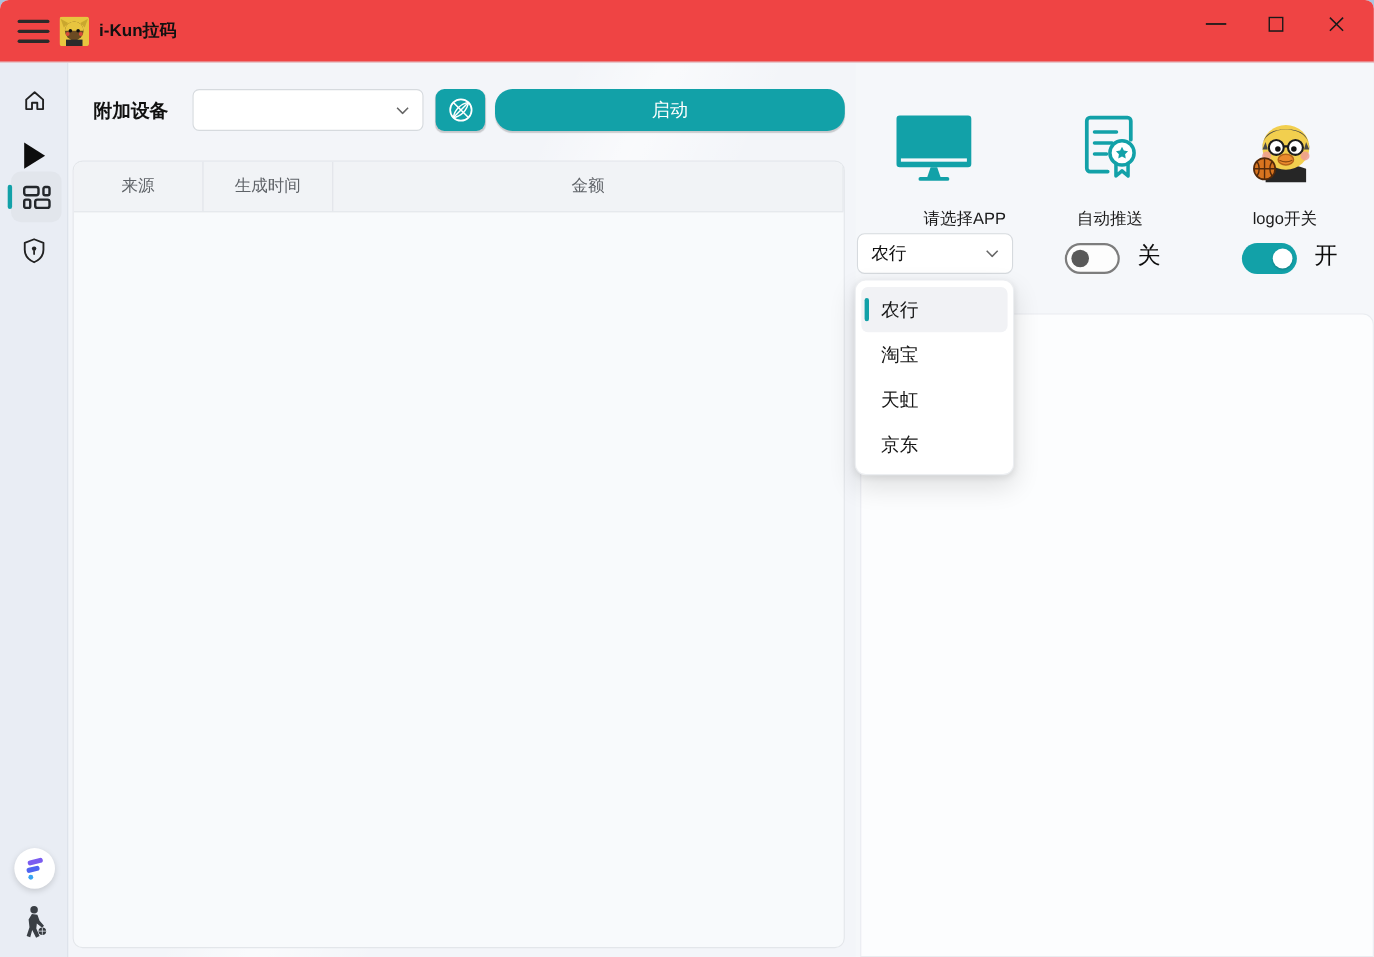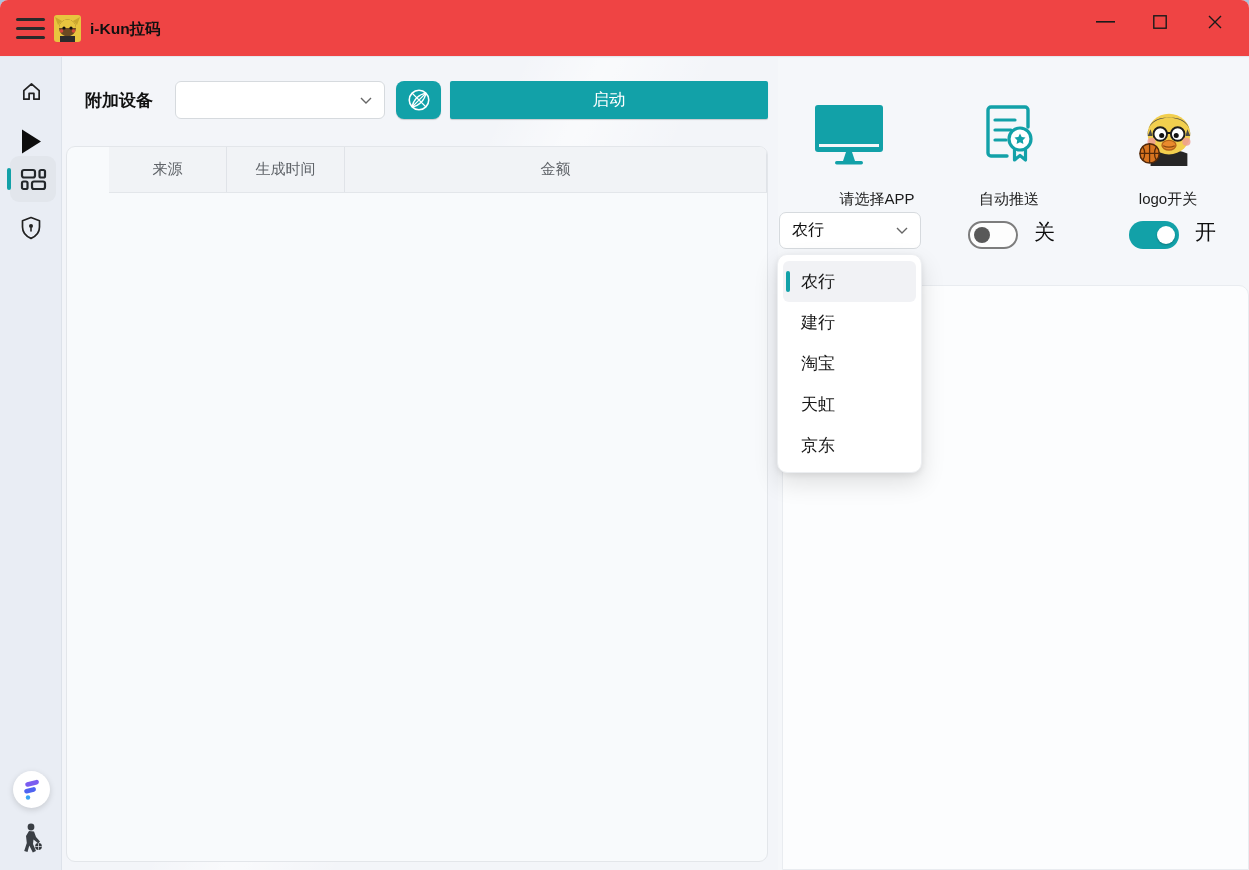--- a/index.html
+++ b/index.html
@@ -23,22 +23,22 @@
   .side-bottom { position:absolute; left:0; width:62px; display:flex; justify-content:center; }
   .flash-badge { width:37px; height:37px; border-radius:50%; background:#fff; box-shadow:0 2px 6px rgba(0,0,0,.15); display:flex; align-items:center; justify-content:center; }
 
   
   .main { position:absolute; left:63px; top:58px; width:715px; height:812px; background:#f3f5f9; }
   .main::before { content:""; position:absolute; inset:0; background:linear-gradient(115deg, transparent 42%, rgba(255,255,255,.55) 50%, transparent 60%); pointer-events:none; }
   .device-label { position:absolute; left:22px; top:31px; font-size:17px; font-weight:700; color:#111;font-family:Liberation Serif, serif; }
   .device-select { position:absolute; left:112px; top:23px; width:210px; height:38px; background:#fff; border:1px solid #d6dade; border-radius:6px; display:flex; align-items:center; padding:0 12px; }
   .device-select .val { flex:1; font-size:15px; color:#333; }
   .icon-btn { position:absolute; left:333px; top:23px; width:45px; height:38px; background:#12a1a8; border:none; border-radius:8px; display:flex; align-items:center; justify-content:center; cursor:pointer; box-shadow:0 1px 1px rgba(0,0,0,.18); }
-  .start-btn { position:absolute; left:387px; top:23px; width:318px; height:38px; background:#12a1a8; border:none; border-radius:2px; color:#fff; font-size:16.5px; font-family:"Liberation Sans",sans-serif; cursor:pointer; box-shadow:0 1px 1px rgba(0,0,0,.18); }
-  .table { position:absolute; left:3px; top:88px; width:702px; height:716px; background:#f8fafc; border:1px solid #e3e6ea; border-radius:9px; overflow:hidden;padding-left:42px; }
+  .start-btn { position:absolute; left:387px; top:23px; width:318px; height:38px; background:#12a1a8; border:none; border-radius:16px; color:#fff; font-size:16.5px; font-family:"Liberation Sans",sans-serif; cursor:pointer; box-shadow:0 1px 1px rgba(0,0,0,.18); }
+  .table { position:absolute; left:3px; top:88px; width:702px; height:716px; background:#f8fafc; border:1px solid #e3e6ea; border-radius:9px; overflow:hidden; }
   .thead { display:flex; height:46px; background:#f1f3f6; border-bottom:1px solid #e3e6ea; }
   .th { display:flex; align-items:center; justify-content:center; font-size:15px; color:#5f6368; border-right:1px solid #e0e3e8; }
   .th:nth-child(1){ width:118px; } .th:nth-child(2){ width:118px; } .th:nth-child(3){ flex:1; } .th:nth-child(4){ width:104px; border-right:none; }
 
   
   .rpanel { position:absolute; left:778px; top:58px; width:471px; height:812px; background:#f5f7fa; }
   .expiry { position:absolute; top:7px; right:34px; font-size:18px; color:#0a0a0a; white-space:nowrap; }
   .feat-label { position:absolute; top:132px; font-size:15px; color:#1b1b1b; text-align:center; }
   .sel-app { position:absolute; left:1px; top:154px; width:142px; height:37px; background:#fff; border:1px solid #d6dade; border-radius:7px; display:flex; align-items:center; padding:0 12px; cursor:pointer; }
   .sel-app .val { flex:1; font-size:16px; color:#111; }
@@ -236,23 +236,20 @@
 
     <div class="card"></div>
   </section>
 
   <div class="dropdown">
     <div class="opt active">
       <span class="mark"></span>
       <span>农行</span>
     </div>
     <div class="opt">
-      <span>建行</span>
-    </div>
-    <div class="opt">
       <span>淘宝</span>
     </div>
     <div class="opt">
       <span>天虹</span>
     </div>
     <div class="opt">
       <span>京东</span>
     </div>
   </div>
 

